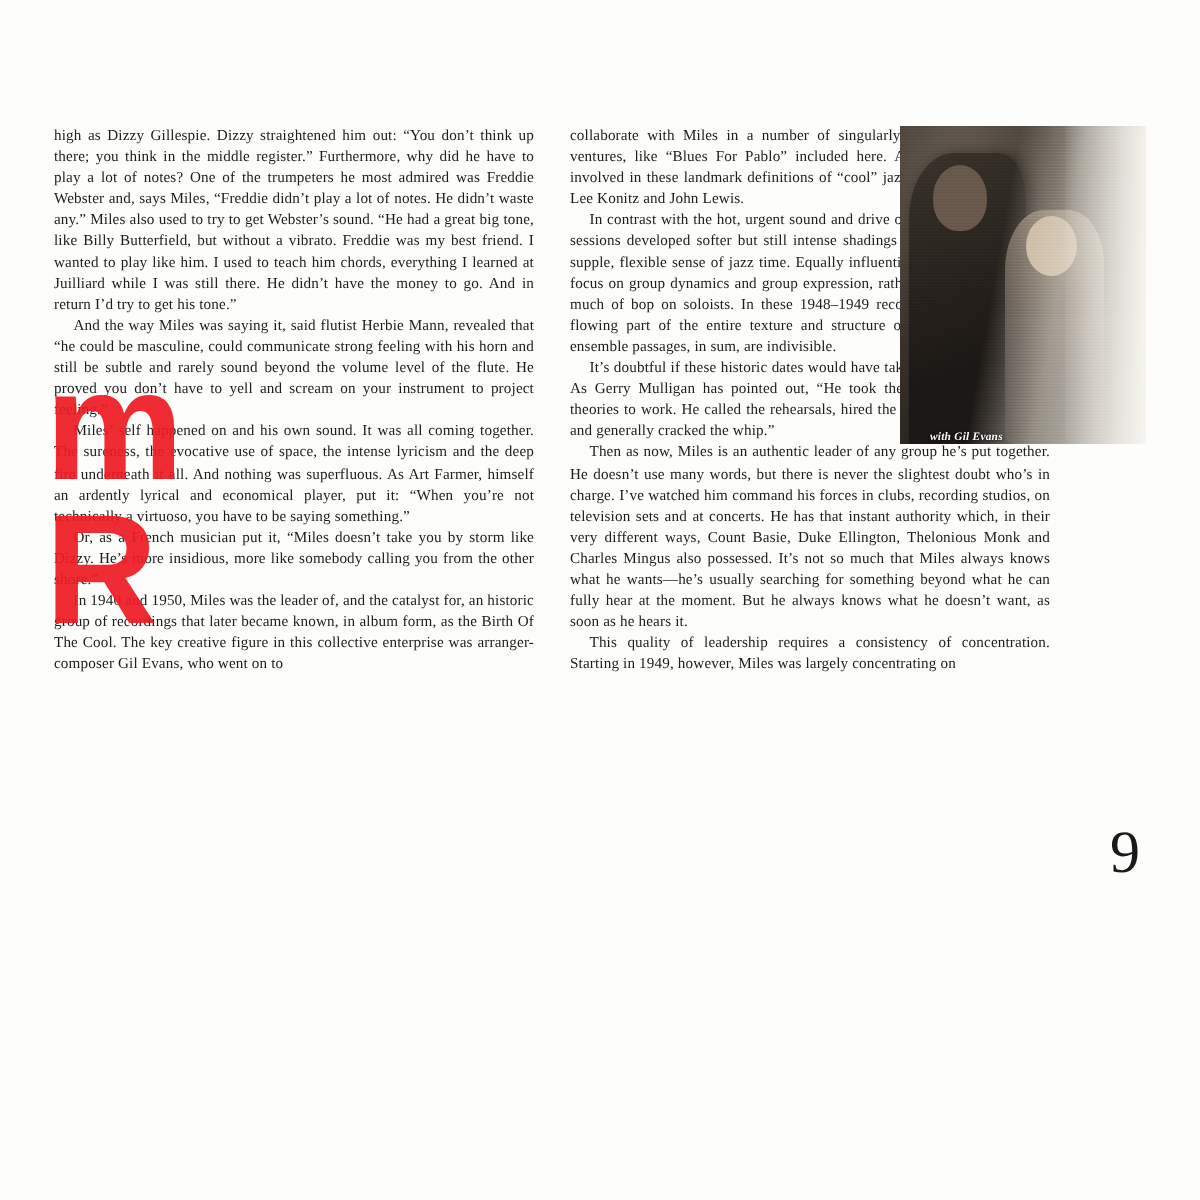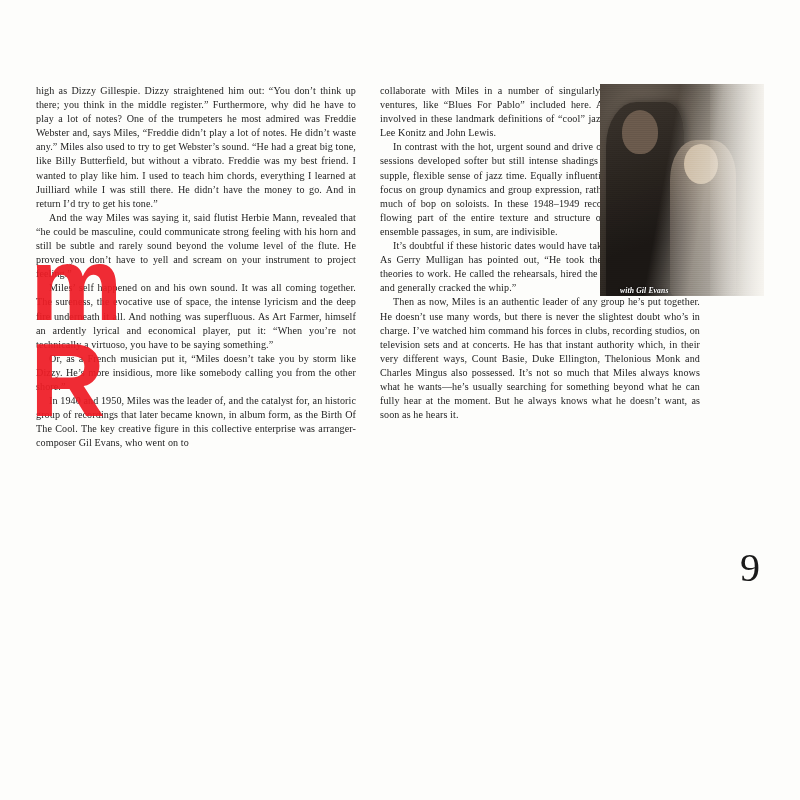--- a/index.html
+++ b/index.html
@@ -174,20 +174,21 @@
       <p>Miles’ self happened on and his own sound. It was all coming together. The sureness, the evocative use of space, the intense lyricism and the deep fire underneath it all. And nothing was superfluous. As Art Farmer, himself an ardently lyrical and economical player, put it: “When you’re not technically a virtuoso, you have to be saying something.”</p>
       <p>Or, as a French musician put it, “Miles doesn’t take you by storm like Dizzy. He’s more insidious, more like somebody calling you from the other shore.”</p>
       <p>In 1940 and 1950, Miles was the leader of, and the catalyst for, an historic group of recordings that later became known, in album form, as the Birth Of The Cool. The key creative figure in this collective enterprise was arranger-composer Gil Evans, who went on to</p>
     </div>
 
     <div class="col col-right">
       <p class="noindent">collaborate with Miles in a number of singularly innovative and subtle ventures, like “Blues For Pablo” included here. Among other musicians involved in these landmark definitions of “cool” jazz were Gerry Mulligan, Lee Konitz and John Lewis.</p>
       <p>In contrast with the hot, urgent sound and drive of bop, these 1948–1949 sessions developed softer but still intense shadings of textures and a more supple, flexible sense of jazz time. Equally influential was the Davis-Evans focus on group dynamics and group expression, rather than the emphasis in much of bop on soloists. In these 1948–1949 recordings, the solos are a flowing part of the entire texture and structure of the work. Solos and ensemble passages, in sum, are indivisible.</p>
       <p>It’s doubtful if these historic dates would have taken place without Miles. As Gerry Mulligan has pointed out, “He took the initiative and put the theories to work. He called the rehearsals, hired the halls, called the players and generally cracked the whip.”</p>
       <p>Then as now, Miles is an authentic leader of any group he’s put together. He doesn’t use many words, but there is never the slightest doubt who’s in charge. I’ve watched him command his forces in clubs, recording studios, on television sets and at concerts. He has that instant authority which, in their very different ways, Count Basie, Duke Ellington, Thelonious Monk and Charles Mingus also possessed. It’s not so much that Miles always knows what he wants—he’s usually searching for something beyond what he can fully hear at the moment. But he always knows what he doesn’t want, as soon as he hears it.</p>
+      <p>This quality of leadership requires a consistency of concentration. Starting in 1949, however, Miles was largely concentrating on</p>
     </div>
 
   </div>
 
   <div class="photo">
     <div class="ph-sky"></div>
     <div class="fig-a"></div>
     <div class="fig-a-head"></div>
     <div class="fig-b"></div>
     <div class="fig-b-head"></div>

